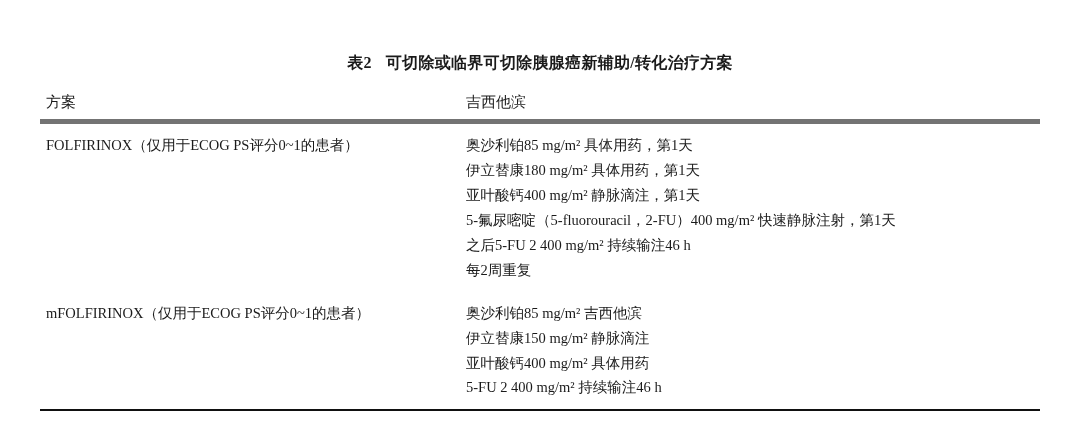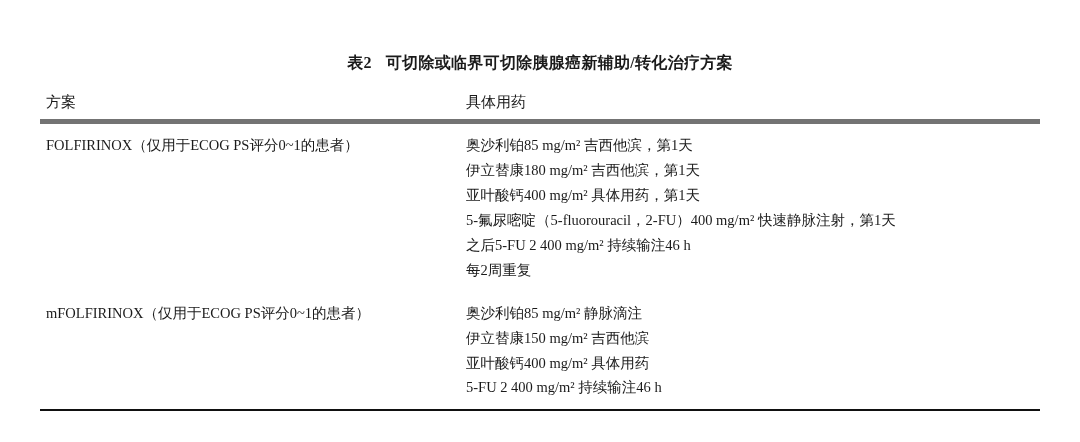--- a/index.html
+++ b/index.html
@@ -120,47 +120,47 @@
   </div>
 
   <table class="reg-table">
     <colgroup>
       <col class="c1">
       <col class="c2">
     </colgroup>
     <thead>
       <tr class="rule-top">
         <th class="h1">方案</th>
-        <th class="h2">具体用药</th>
+        <th class="h2">吉西他滨</th>
       </tr>
     </thead>
     <tbody>
 
 
       <tr>
         <td>
           <div class="scheme-name">FOLFIRINOX（仅用于ECOG PS评分0~1的患者）</div>
         </td>
         <td>
-          <div class="drug-line">奥沙利铂85 mg/m² 吉西他滨，第1天</div>
-          <div class="drug-line">伊立替康180 mg/m² 吉西他滨，第1天</div>
-          <div class="drug-line">亚叶酸钙400 mg/m² 具体用药，第1天</div>
+          <div class="drug-line">奥沙利铂85 mg/m² 具体用药，第1天</div>
+          <div class="drug-line">伊立替康180 mg/m² 具体用药，第1天</div>
+          <div class="drug-line">亚叶酸钙400 mg/m² 静脉滴注，第1天</div>
           <div class="drug-line">5-氟尿嘧啶（5-fluorouracil，2-FU）400 mg/m² 快速静脉注射，第1天</div>
           <div class="drug-line">之后5-FU 2 400 mg/m² 持续输注46 h</div>
           <div class="drug-line">每2周重复</div>
         </td>
       </tr>
 
       <tr class="last">
         <td>
           <div class="scheme-name">mFOLFIRINOX（仅用于ECOG PS评分0~1的患者）</div>
         </td>
         <td>
-          <div class="drug-line">奥沙利铂85 mg/m² 静脉滴注</div>
-          <div class="drug-line">伊立替康150 mg/m² 吉西他滨</div>
+          <div class="drug-line">奥沙利铂85 mg/m² 吉西他滨</div>
+          <div class="drug-line">伊立替康150 mg/m² 静脉滴注</div>
           <div class="drug-line">亚叶酸钙400 mg/m² 具体用药</div>
           <div class="drug-line">5-FU 2 400 mg/m² 持续输注46 h</div>
 
         </td>
       </tr>
 
     </tbody>
   </table>
 
   <div class="watermark">

